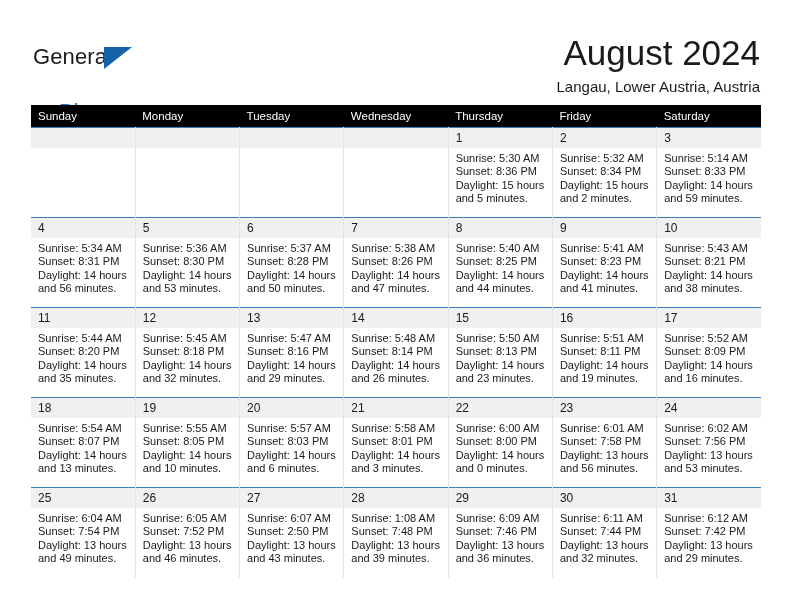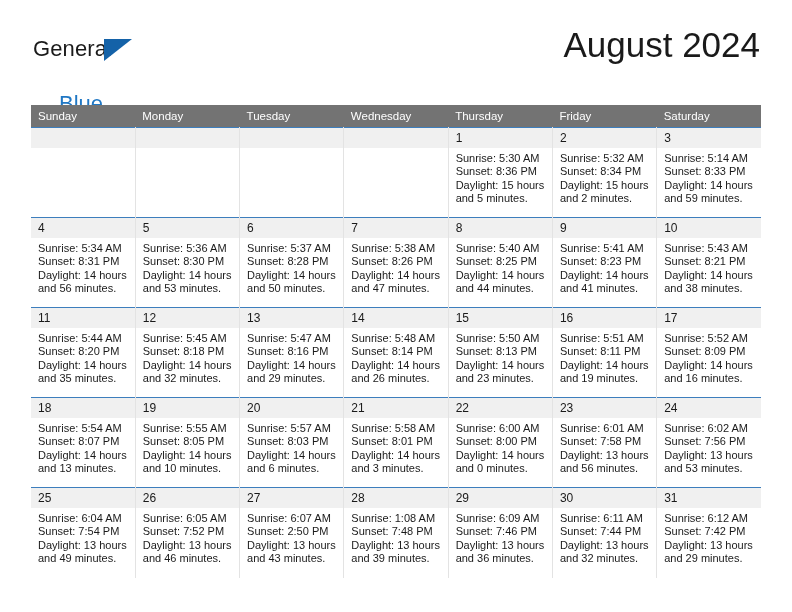--- a/index.html
+++ b/index.html
@@ -18,21 +18,21 @@
     position: relative;
     width: 792px;
     height: 612px;
     box-sizing: border-box;
   }
 
   
   .header {
     position: absolute;
     left: 0;
-    top: 0;
+    top: 8px;
     width: 792px;
     height: 100px;
   }
   .logo {
     position: absolute;
     left: 33px;
     top: 36px;
     width: 120px;
     height: 46px;
   }
@@ -88,21 +88,21 @@
   
   .calendar {
     position: absolute;
     left: 31px;
     top: 105px;
     width: 730px;
     border-collapse: collapse;
     table-layout: fixed;
   }
   .calendar th {
-    background: #737373;
+    background: #000000;
     color: #ffffff;
     font-size: 11.5px;
     font-weight: normal;
     text-align: left;
     padding: 5px 0 5px 7px;
     height: 19px;
     box-sizing: border-box;
     border: none;
   }
   .calendar td {
@@ -145,20 +145,21 @@
 
   <div class="header">
     <div class="logo">
       <span class="logo-general">General</span>
       <span class="logo-flag"></span>
       <span class="logo-blue">Blue</span>
     </div>
 
     <div class="title-block">
       <div class="cal-title">August 2024</div>
+      <div class="cal-subtitle">Langau, Lower Austria, Austria</div>
     </div>
   </div>
 
   <table class="calendar">
     <thead>
       <tr>
         <th>Sunday</th>
         <th>Monday</th>
         <th>Tuesday</th>
         <th>Wednesday</th>

